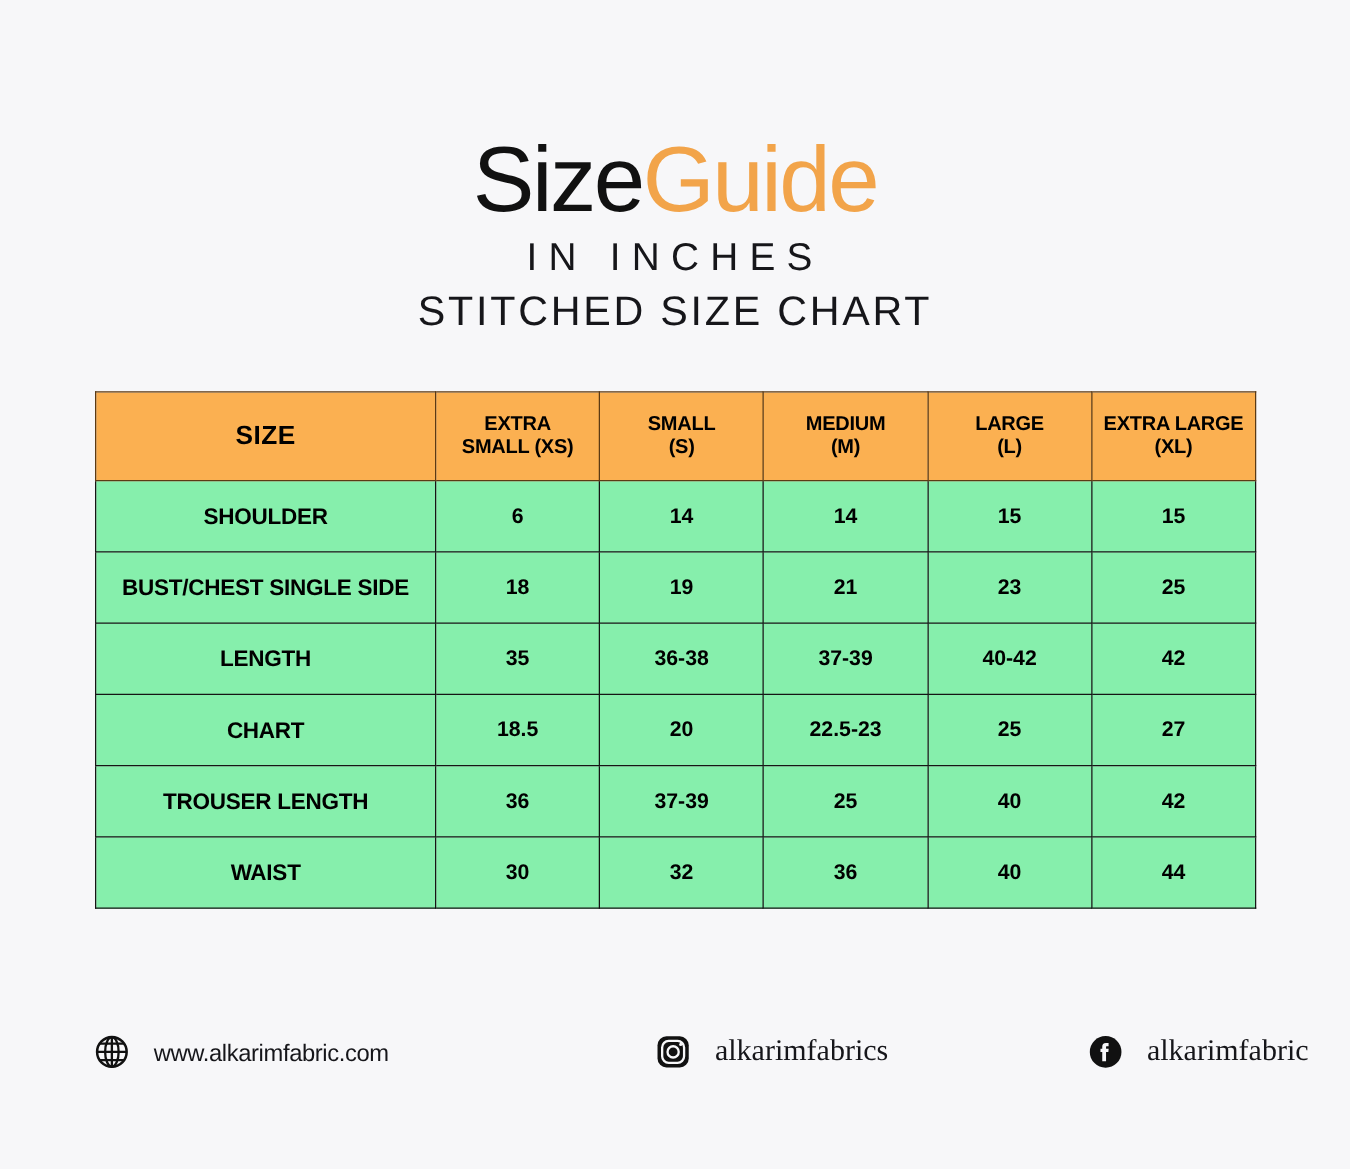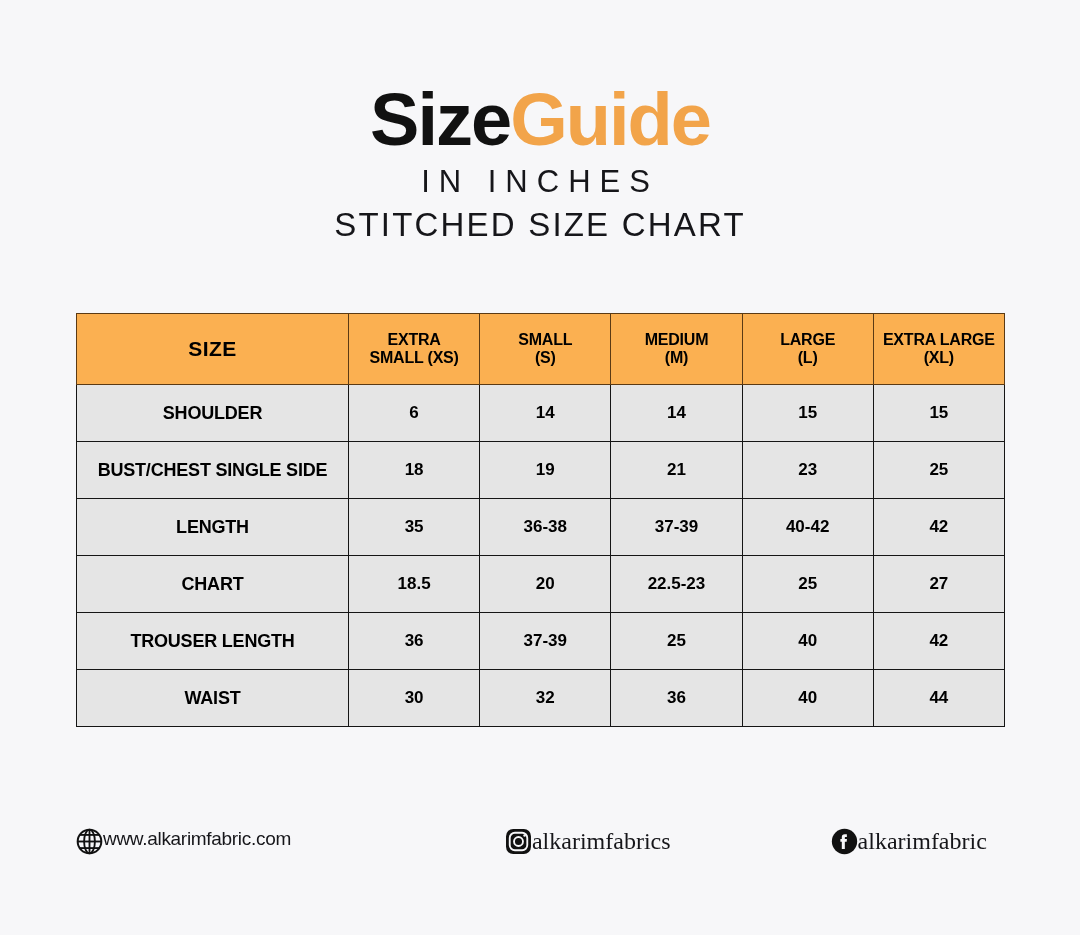--- a/index.html
+++ b/index.html
@@ -25,24 +25,25 @@
   
   .title-block {
     position: absolute;
     left: 0;
     top: 78px;
     width: 1080px;
     text-align: center;
   }
   .main-title {
     font-size: 74px;
-    font-weight: 700;
+    font-weight: 400;
     letter-spacing: -2.0px;
     line-height: 84px;
     white-space: nowrap;
+    margin-top: 24px;
   }
   .main-title .word-size {
     color: #111111;
   }
   .main-title .word-guide {
     color: #f2a44a;
   }
   .subtitle-1 {
     margin-top: 2px;
     font-size: 31px;
@@ -72,21 +73,21 @@
   .size-table col.c-label { width: 272px; }
   .size-table col.c-val   { width: 131.2px; }
 
   .size-table th,
   .size-table td {
     border: 1.6px solid #151515;
     text-align: center;
     vertical-align: middle;
     font-weight: 700;
     color: #000000;
-    background: #e5e5e5;
+    background: #86efac;
   }
 
   .size-table thead th {
     background: #fbb051;
     border-color: #5b3a14;
     height: 62px;
     padding: 4px 2px;
     line-height: 1.12;
   }
   .size-table thead th.h-size {
@@ -118,22 +119,22 @@
     position: absolute;
     left: 76px;
     top: 818px;
     width: 928px;
     height: 46px;
     display: flex;
     align-items: center;
   }
   .footer-item {
     display: flex;
-    align-items: flex-start;
-    gap: 0;
+    align-items: flex-end;
+    gap: 20px;
     white-space: nowrap;
   }
   .footer-item.f-web  { flex: 0 0 auto; }
   .footer-item.f-fb   { margin-left: 160px; }
   .footer-item.f-ig   { margin-left: 214px; }
 
   .footer-icon {
     width: 27px;
     height: 27px;
     flex: 0 0 auto;

